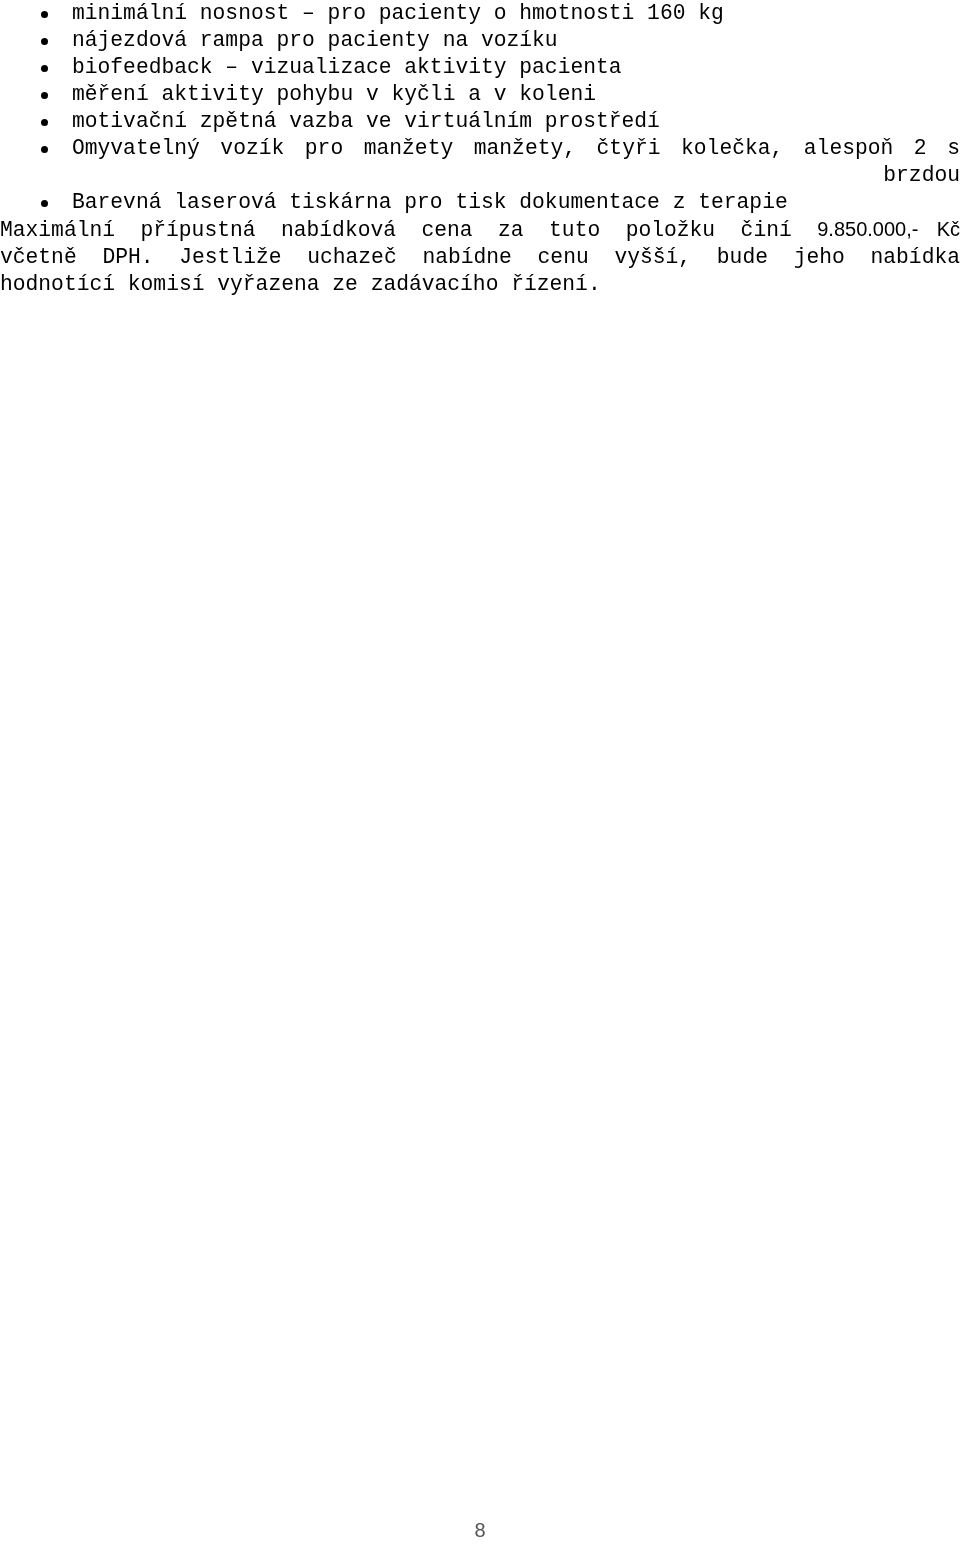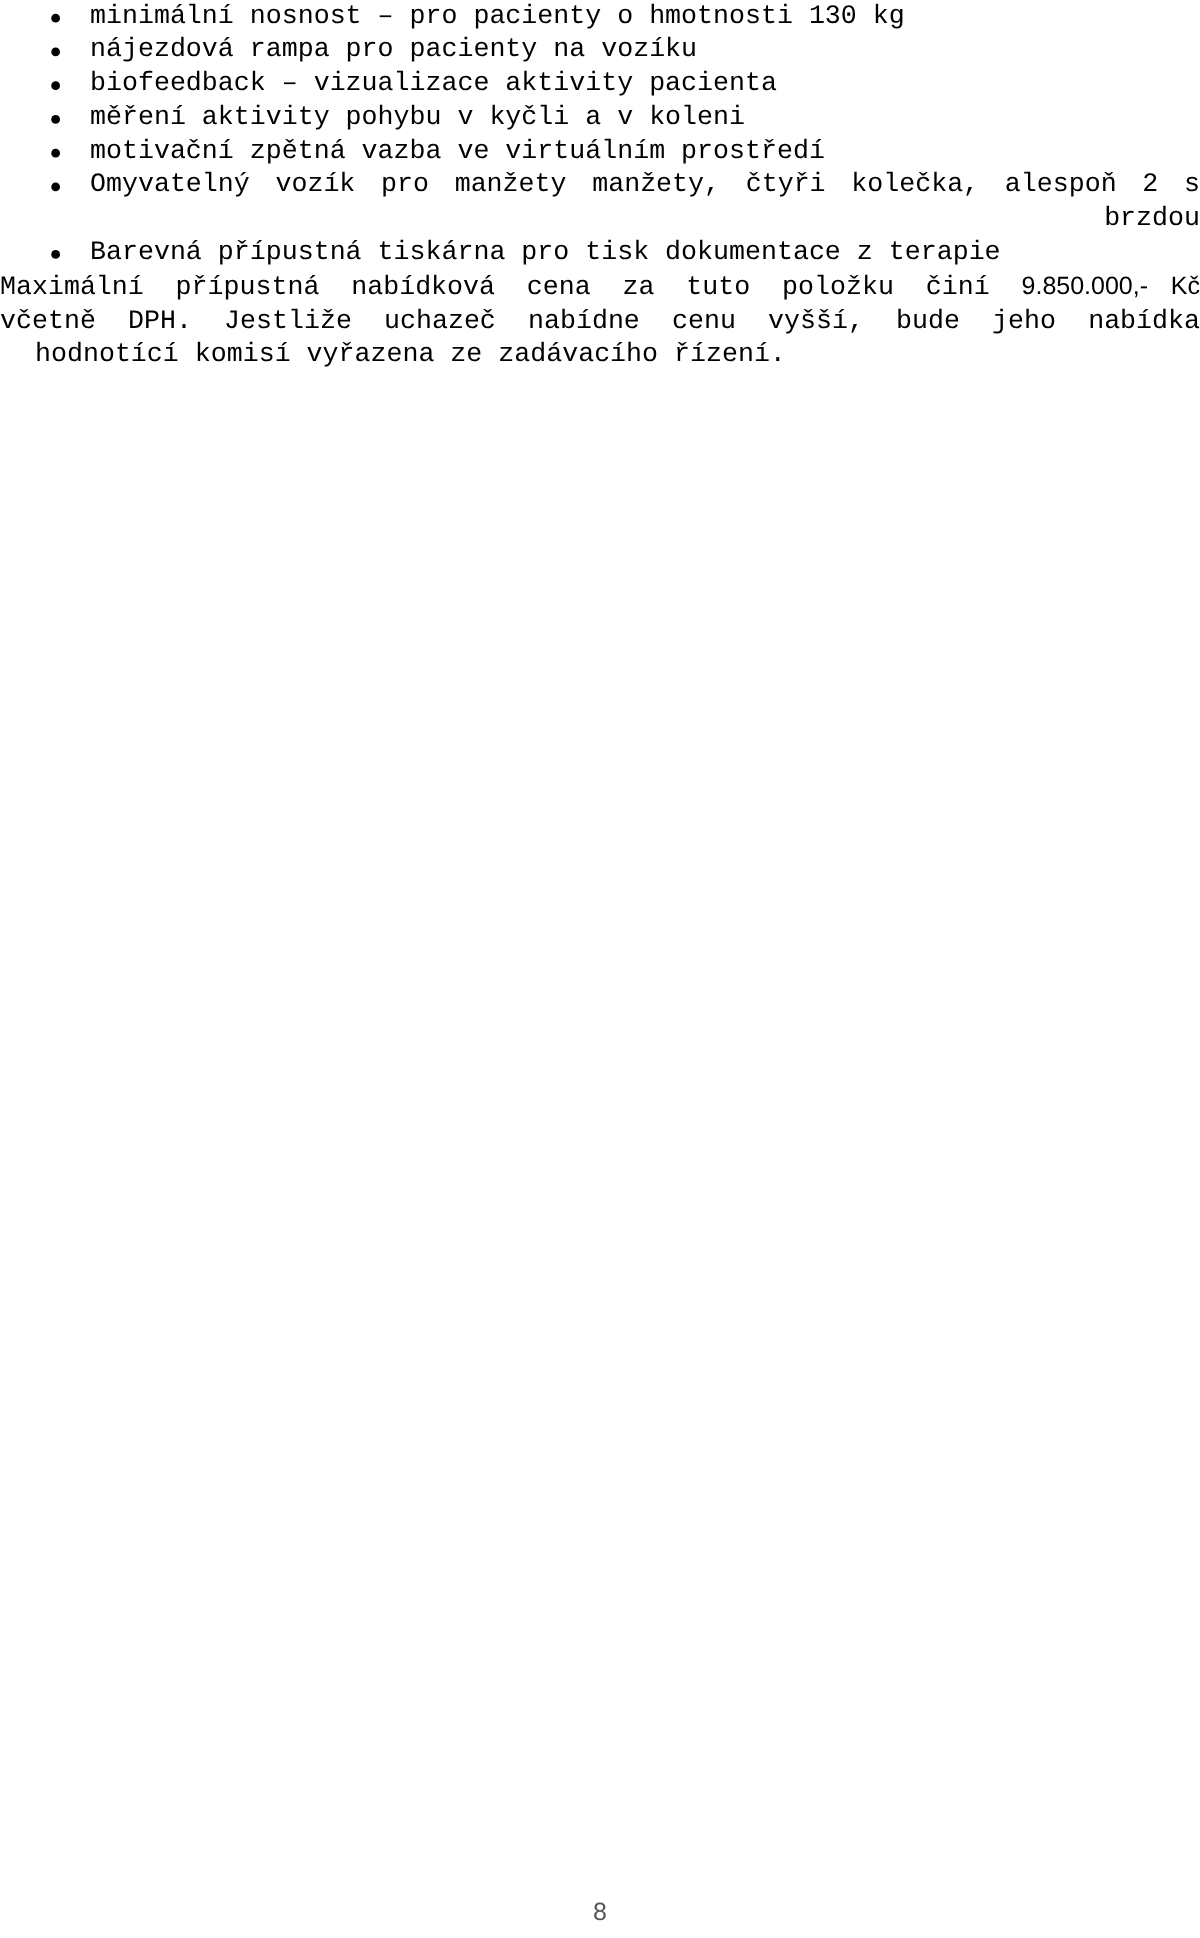--- a/index.html
+++ b/index.html
@@ -67,21 +67,20 @@
   }
   .price-para .jline {
     display: block;
     text-align: justify;
     text-align-last: justify;
     white-space: normal;
   }
   .price-para .jline.last {
     text-align: right;
     text-align-last: left;
-    margin-left: 28px;
   }
   .price-amount {
     font-weight: normal;
     font-family: "Liberation Sans", "DejaVu Sans", sans-serif;
     font-size: 20px;
   }
   
   .page-number {
     position: absolute;
     left: 0;
@@ -95,40 +94,40 @@
   }
 </style>
 </head>
 <body>
 
 <div class="page">
   <div class="content">
 
     <ul class="spec-list">
       <li class="spec-item">
-        <span>minimální nosnost – pro pacienty o hmotnosti 130 kg</span>
+        <span>minimální nosnost – pro pacienty o hmotnosti 160 kg</span>
       </li>
       <li class="spec-item">
         <span>nájezdová rampa pro pacienty na vozíku</span>
       </li>
       <li class="spec-item">
         <span>biofeedback – vizualizace aktivity pacienta</span>
       </li>
       <li class="spec-item">
         <span>měření aktivity pohybu v kyčli a v koleni</span>
       </li>
       <li class="spec-item">
         <span>motivační zpětná vazba ve virtuálním prostředí</span>
       </li>
       <li class="spec-item">
         <span class="line-1">Omyvatelný vozík pro manžety manžety, čtyři kolečka, alespoň 2 s</span>
         <span class="line-2">brzdou</span>
       </li>
       <li class="spec-item">
-        <span>Barevná přípustná tiskárna pro tisk dokumentace z terapie</span>
+        <span>Barevná laserová tiskárna pro tisk dokumentace z terapie</span>
       </li>
     </ul>
 
     <p class="price-para">
       <span class="jline"><span>Maximální přípustná nabídková cena za tuto položku činí</span> <span class="price-amount">9.850.000,- Kč</span></span>
       <span class="jline">včetně DPH. Jestliže uchazeč nabídne cenu vyšší, bude jeho nabídka</span>
       <span class="jline last">hodnotící komisí vyřazena ze zadávacího řízení.</span>
     </p>
 
   </div>

